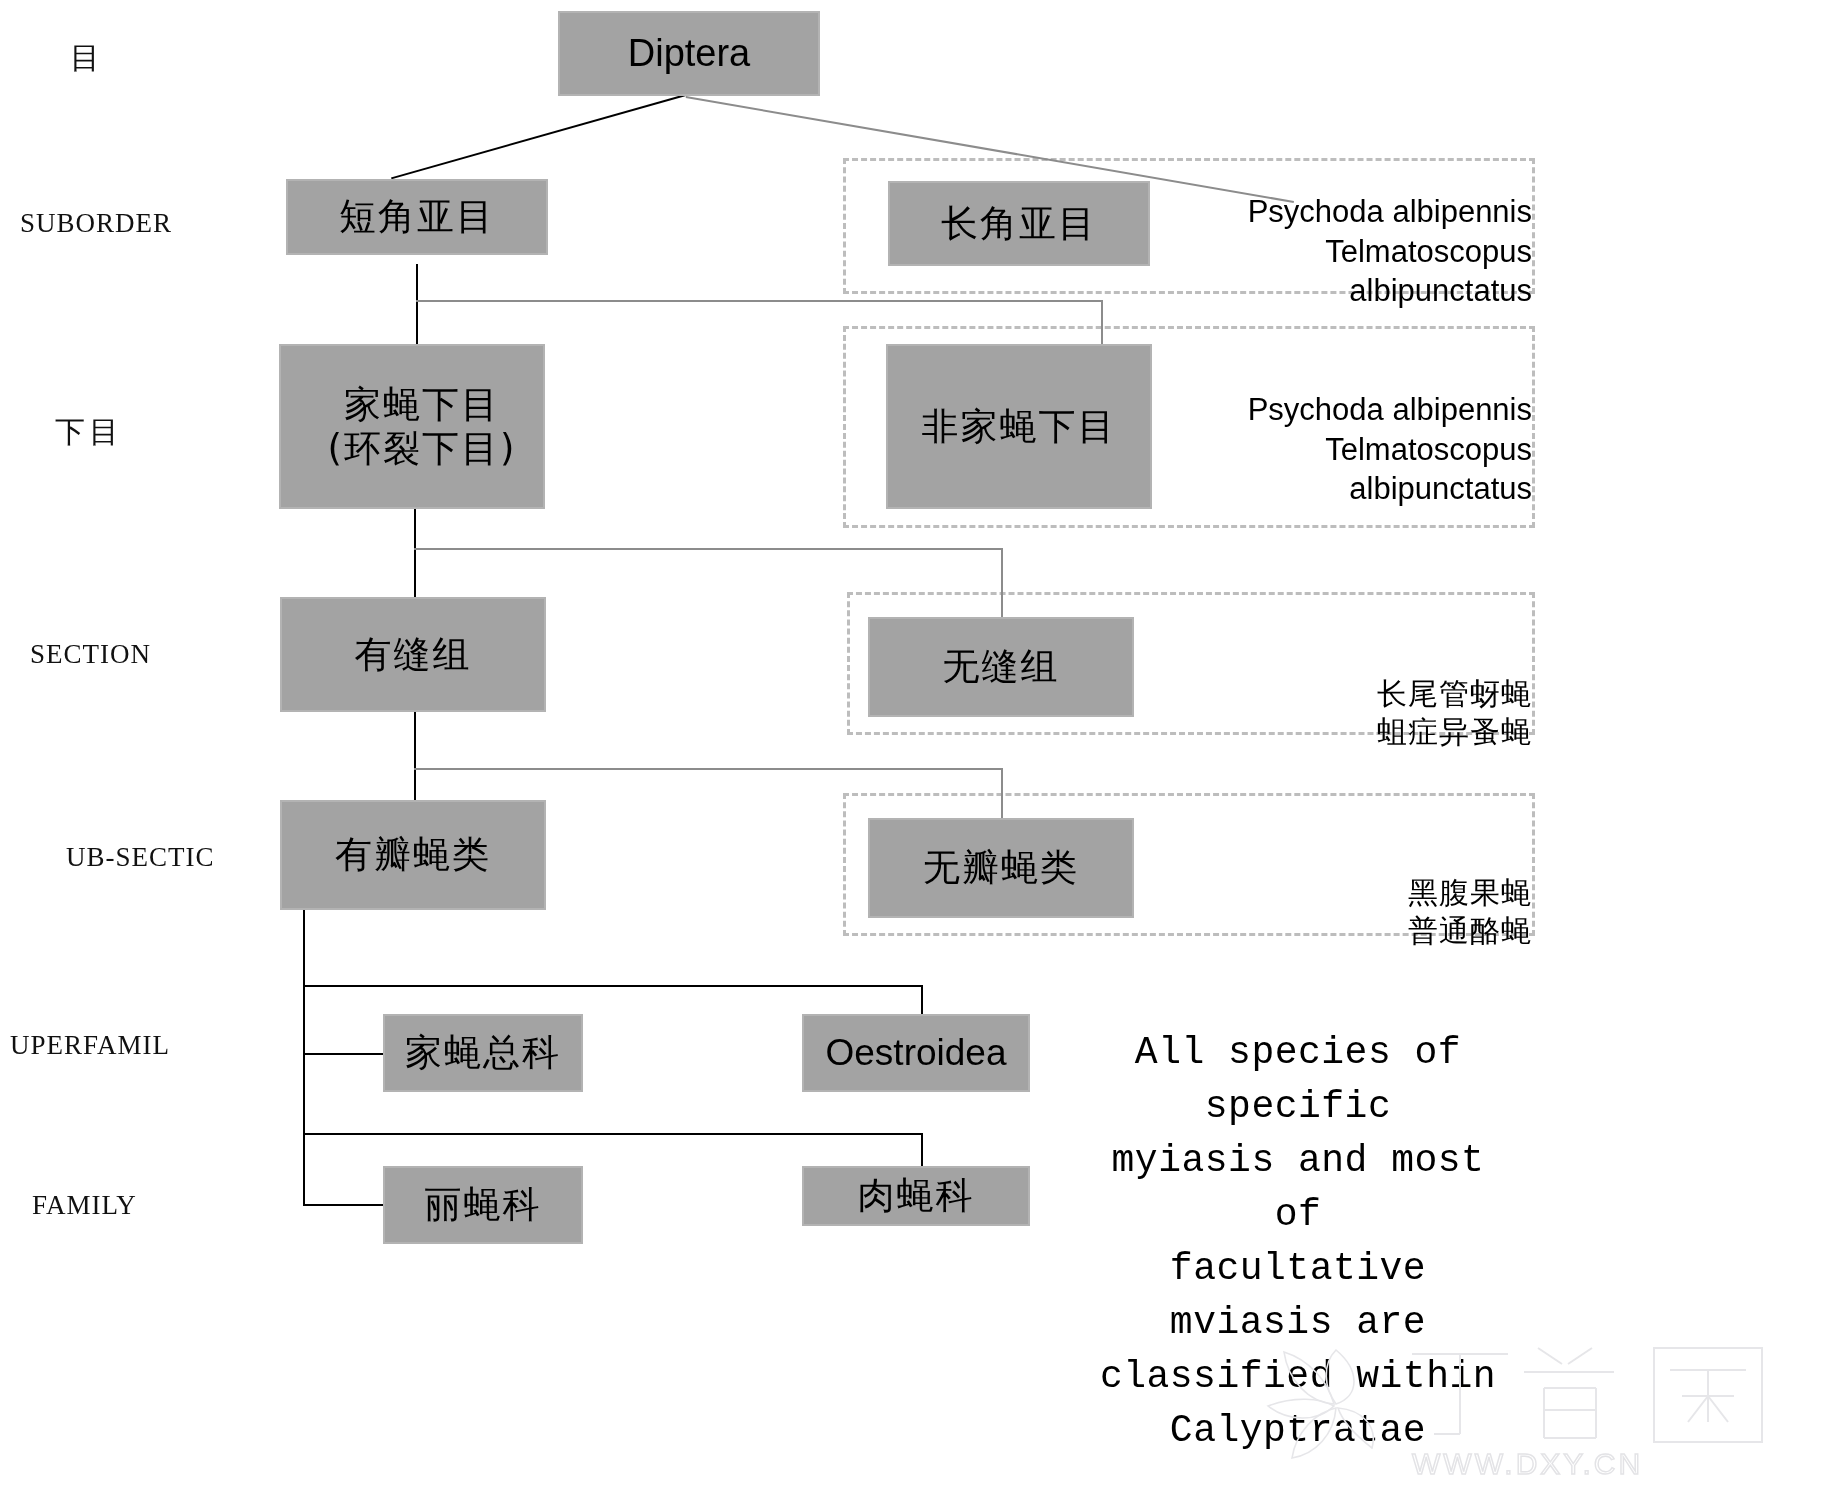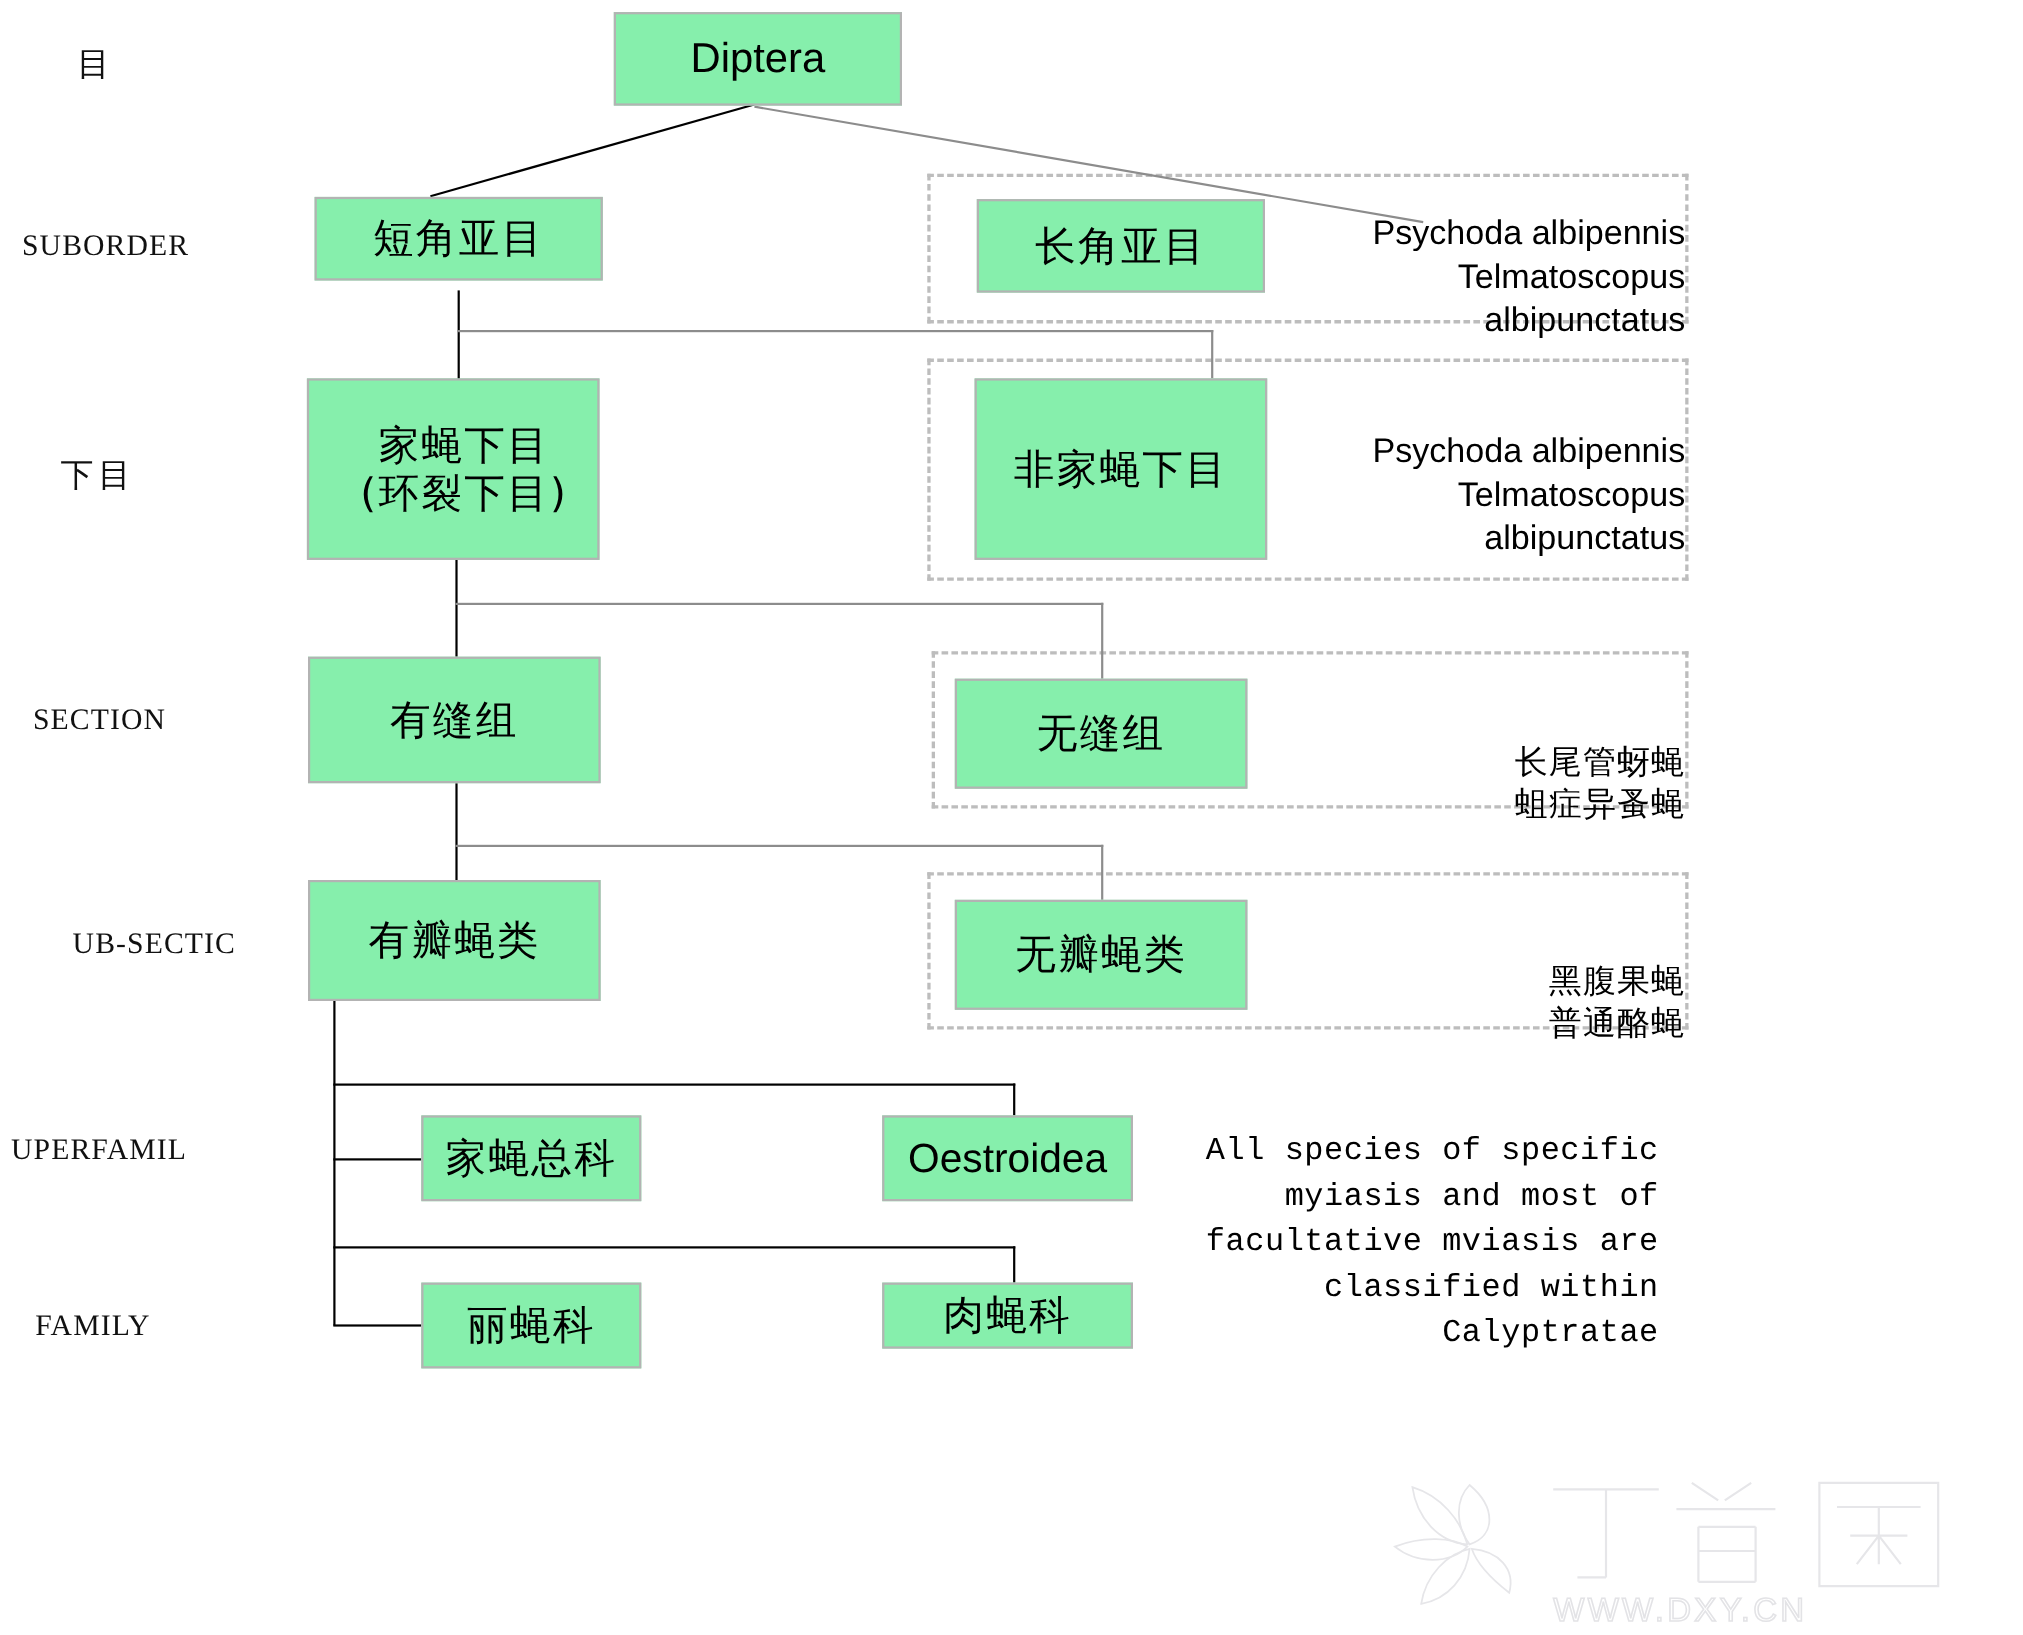--- a/index.html
+++ b/index.html
@@ -22,21 +22,21 @@
     font-family:"DejaVu Sans", sans-serif;
     font-size:30px;
     letter-spacing:4px;
   }
 
   
   .node{
     position:absolute;
     box-sizing:border-box;
     border:2px solid #b3b3b3;
-    background:#86efac;
+    background:#a3a3a3;
     display:flex;
     align-items:center;
     justify-content:center;
     text-align:center;
     line-height:1.18;
     z-index:5;
   }
   .node .txt{display:block;width:100%;}
   .node.cjk .txt{
     font-family:"DejaVu Sans", sans-serif;
@@ -77,22 +77,22 @@
   }
   .annot.cjk{
     font-family:Liberation Serif, serif;
     font-size:30px;
     letter-spacing:1px;
     text-align:right;
     margin-top:48px;
   }
   .annot.mono{
     font-family:"Liberation Mono", monospace;
-    font-size:29px;
-    text-align:right;
+    font-size:38px;
+    text-align:center;
     line-height:1.42;
     letter-spacing:0.5px;
   }
 
   
   .ln{position:absolute;background:#000;z-index:3;}
   .ln.grey{background:#8c8c8c;}
   .h{height:2px;}
   .v{width:2px;}
   .diag{position:absolute;transform-origin:0 0;height:2px;background:#000;z-index:3;}

